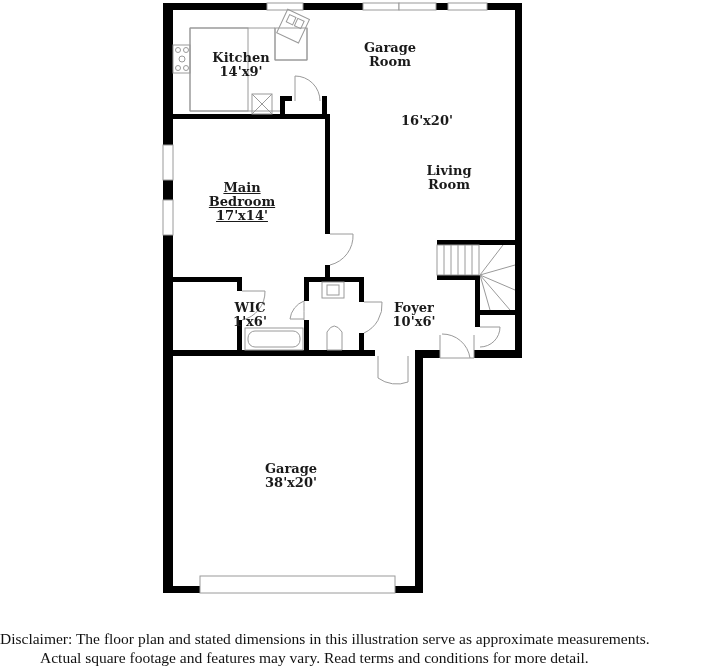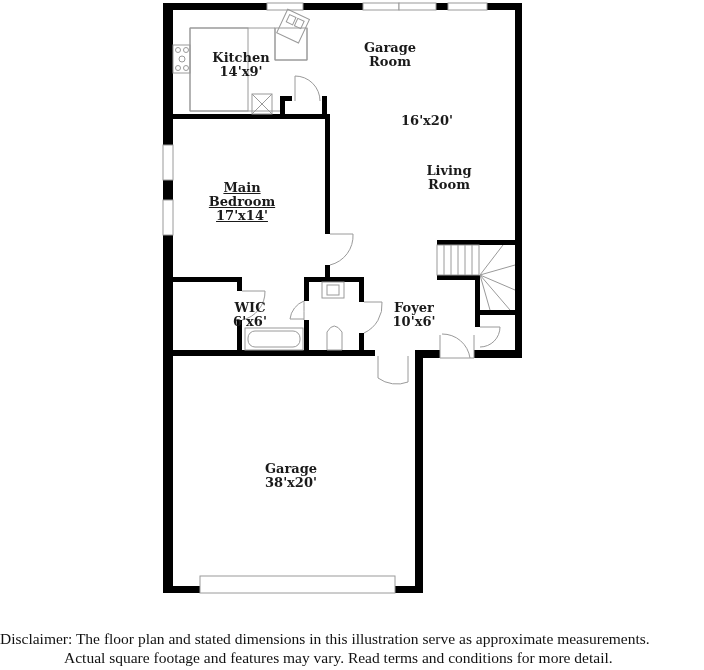--- a/index.html
+++ b/index.html
@@ -1,21 +1,21 @@
 <!DOCTYPE html>
 <html><head>
 <meta charset="utf-8">
 <style>
   html, body { margin:0; padding:0; background:#ffffff; }
   body { width:704px; height:670px; position:relative; overflow:hidden; font-family:"DejaVu Serif", serif; }
   svg.plan { position:absolute; left:0; top:0; }
   .lbl { position:absolute; text-align:center; font-family:"DejaVu Serif", serif; font-weight:bold; font-size:13px; line-height:14px; color:#1a1a1a; white-space:nowrap; transform:translateX(-50%); }
   .disclaimer { position:absolute; left:0; top:629px; width:570px; font-family:"Liberation Serif", serif; font-size:15.5px; line-height:19px; color:#111;text-align:center; }
   .disclaimer div { white-space:nowrap; }
-  .disclaimer .l2 { padding-left:64px; }
+  .disclaimer .l2 { padding-left:40px; }
 </style>
 </head>
 <body>
 
 <svg class="plan" width="704" height="625" viewBox="0 0 704 625" xmlns="http://www.w3.org/2000/svg">
   <g fill="#000">
 
     <rect x="163" y="3" width="104" height="7"></rect>
     <rect x="303" y="3" width="60" height="7"></rect>
     <rect x="436" y="3" width="12" height="7"></rect>
@@ -152,21 +152,21 @@
 </div>
 
 <div class="lbl" style="left:242px; top:181px;text-decoration:underline;">
   <div>Main</div>
   <div>Bedroom</div>
   <div>17'x14'</div>
 </div>
 
 <div class="lbl" style="left:206px; top:301px;margin-left:44px;">
   <div>WIC</div>
-  <div>6'x6'</div>
+  <div>1'x6'</div>
 </div>
 
 <div class="lbl" style="left:414px; top:301px;">
   <div>Foyer</div>
   <div>10'x6'</div>
 </div>
 
 <div class="lbl" style="left:291px; top:462px;text-align:center;">
   <div>Garage</div>
   <div>38'x20'</div>

